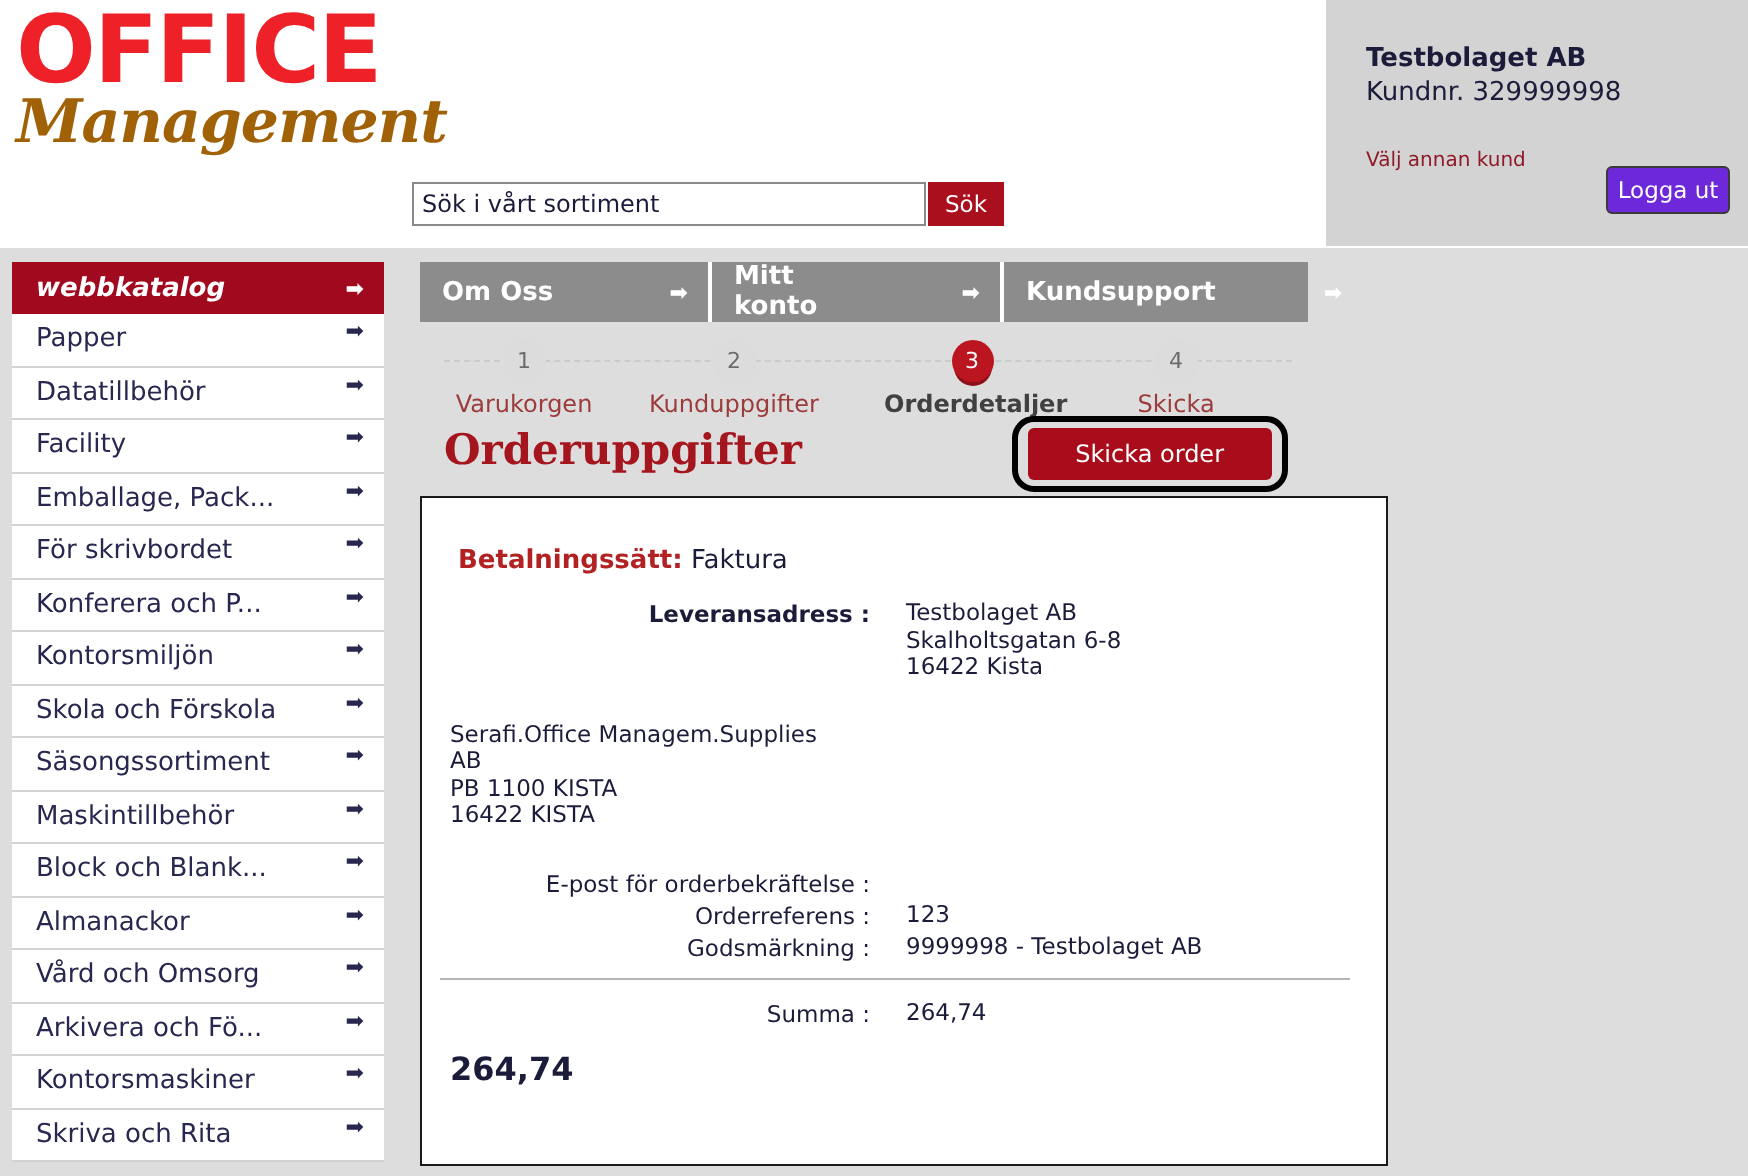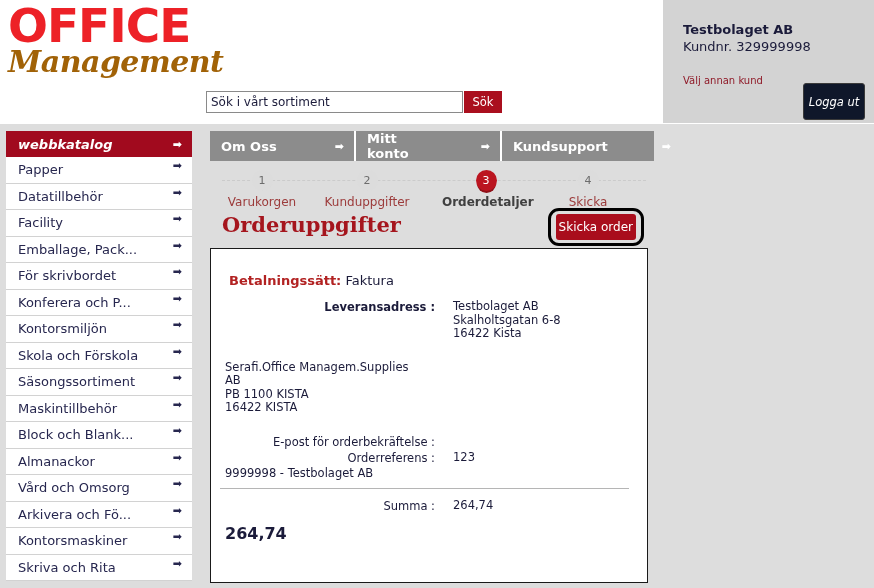--- a/index.html
+++ b/index.html
@@ -74,32 +74,31 @@
   .cust-link {
     position: absolute;
     left: 20px; top: 75px;
     font-size: 10px;
     color: #8f1a28;
     text-decoration: none;
   }
   .logout-btn {
     position: absolute;
     left: 140px; top: 83px;
-    width: 62px; height: 37px;
-    background: #0f172a;
+    width: 62px; height: 24px;
+    background: #6d28d9;
     color: #ffffff;
     border: 1px solid #3a3a3a;
     border-radius: 3px;
     font-size: 11.5px;
     font-family: "DejaVu Sans", "Liberation Sans", sans-serif;
     line-height: 22px;
     text-align: center;
     cursor: pointer;
     padding: 0;
-    font-style: italic;
   }
 
   
   .search-input {
     position: absolute;
     left: 206px; top: 91px;
     width: 247px; height: 20px;
     border: 1px solid #8a8a8a;
     background: #ffffff;
     font-size: 12px;
@@ -274,29 +273,29 @@
     border-radius: 11px;
     padding: 3px 5px;
     background: transparent;
   }
   .send-btn {
     background: #a90d1c;
     border: none;
     color: #ffffff;
     font-size: 12px;
     font-family: "DejaVu Sans", "Liberation Sans", sans-serif;
-    padding: 6px 3px;
+    padding: 6px 24px;
     border-radius: 3px;
     cursor: pointer;
     display: block;
   }
 
   .panel {
     position: relative;
-    width: 438px;
+    width: 484px;
     background: #ffffff;
     border: 1px solid #1a1a1a;
     box-sizing: border-box;
     padding: 18px 0 7px 0;
     min-height: 335px;
   }
   .pay-row {
     margin: 6px 0 12px 18px;
     font-size: 13px;
   }
@@ -506,20 +505,21 @@
 
     <div class="drow">
       <div class="dlabel">E-post för orderbekräftelse :</div>
       <div class="dvalue"></div>
     </div>
     <div class="drow">
       <div class="dlabel">Orderreferens :</div>
       <div class="dvalue">123</div>
     </div>
     <div class="drow">
+      <div class="dlabel">Godsmärkning :</div>
       <div class="dvalue">9999998 - Testbolaget AB</div>
     </div>
 
     <div class="divider"></div>
 
     <div class="drow">
       <div class="dlabel">Summa :</div>
       <div class="dvalue">264,74</div>
     </div>
 

